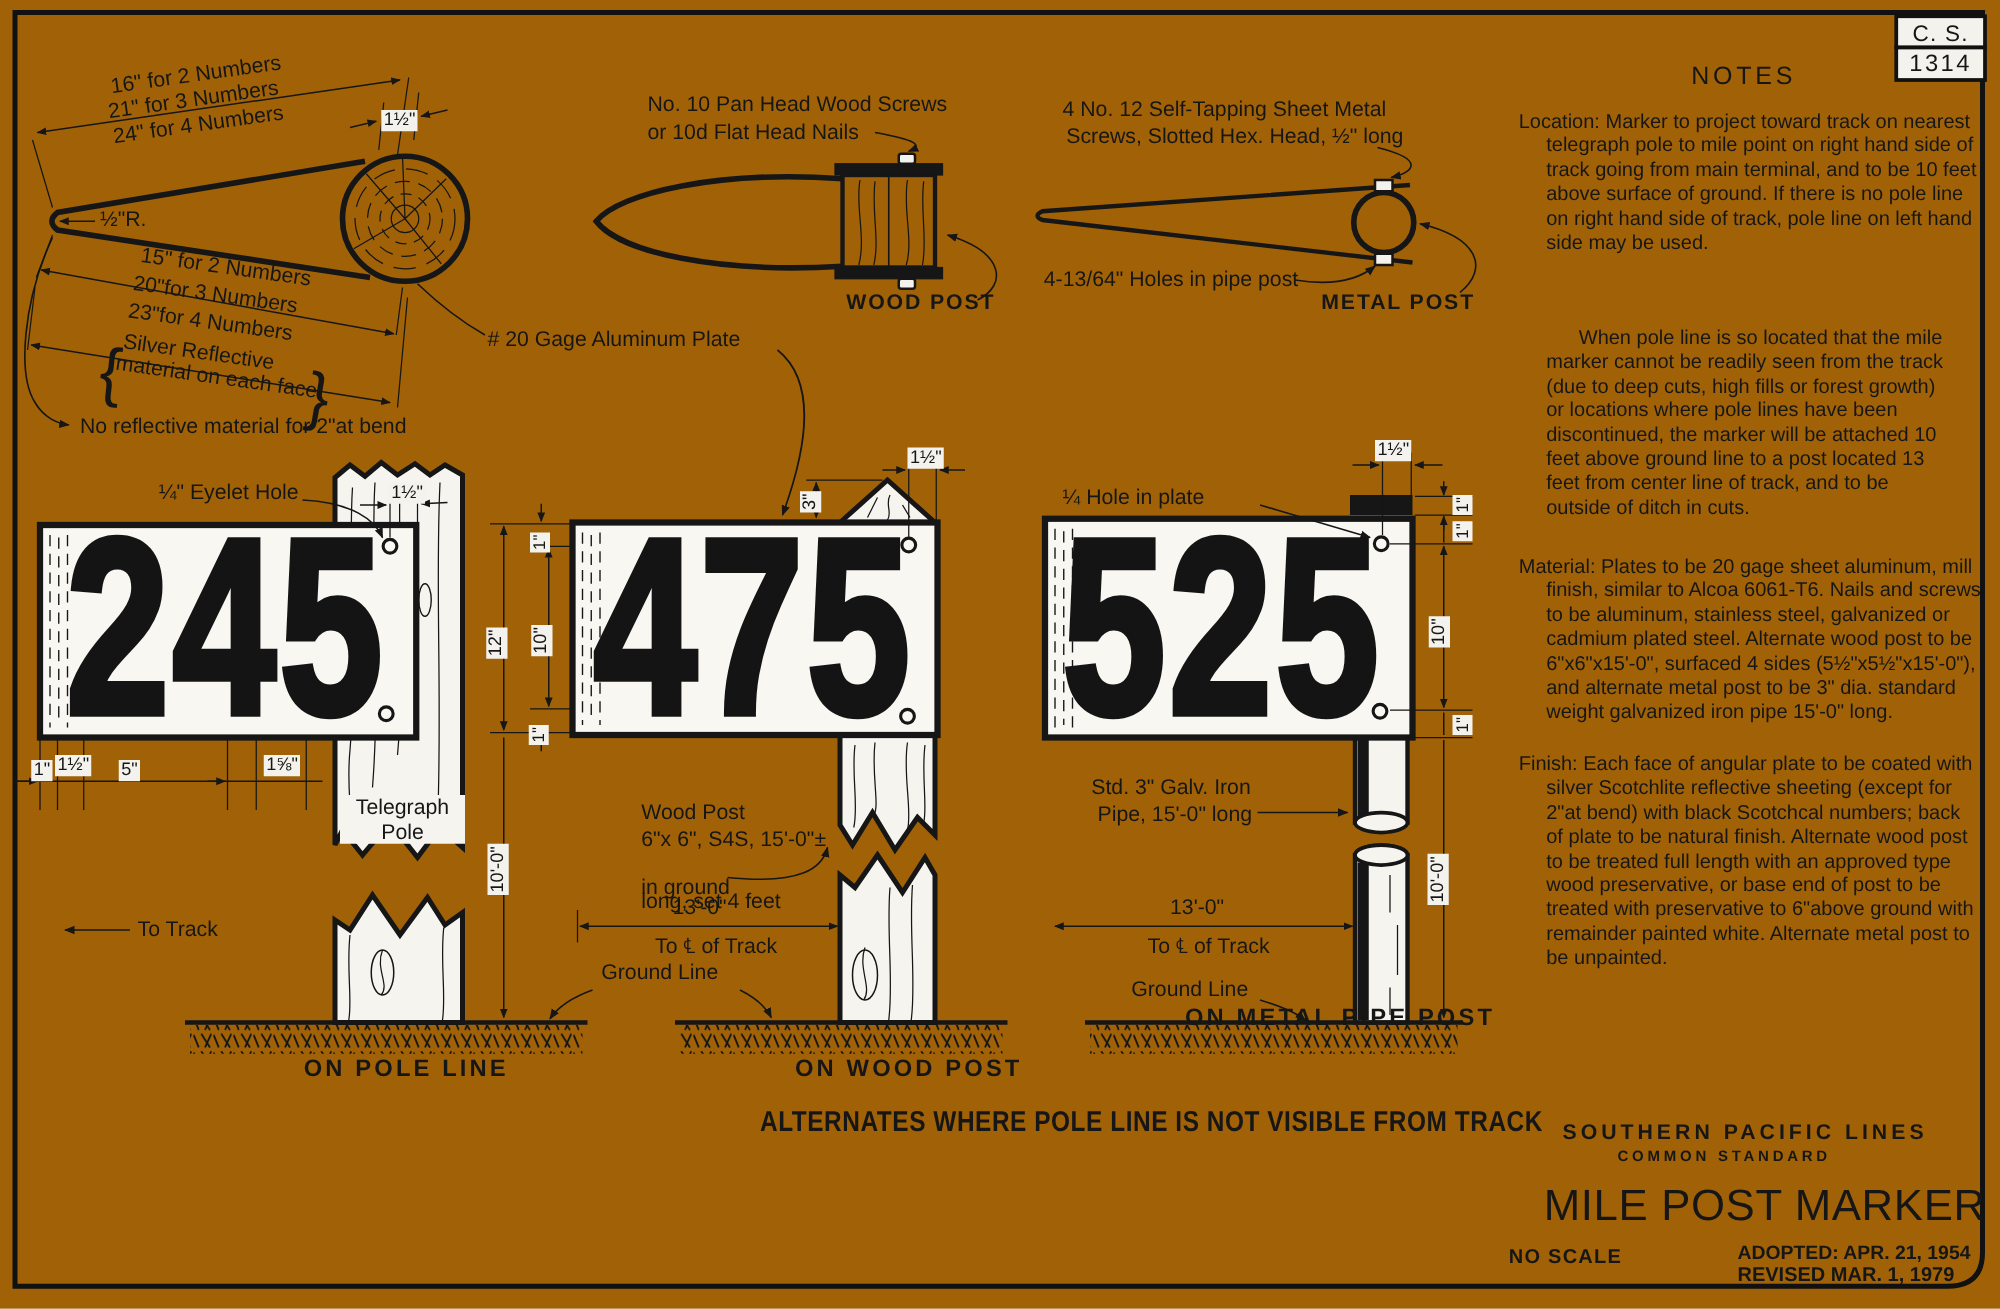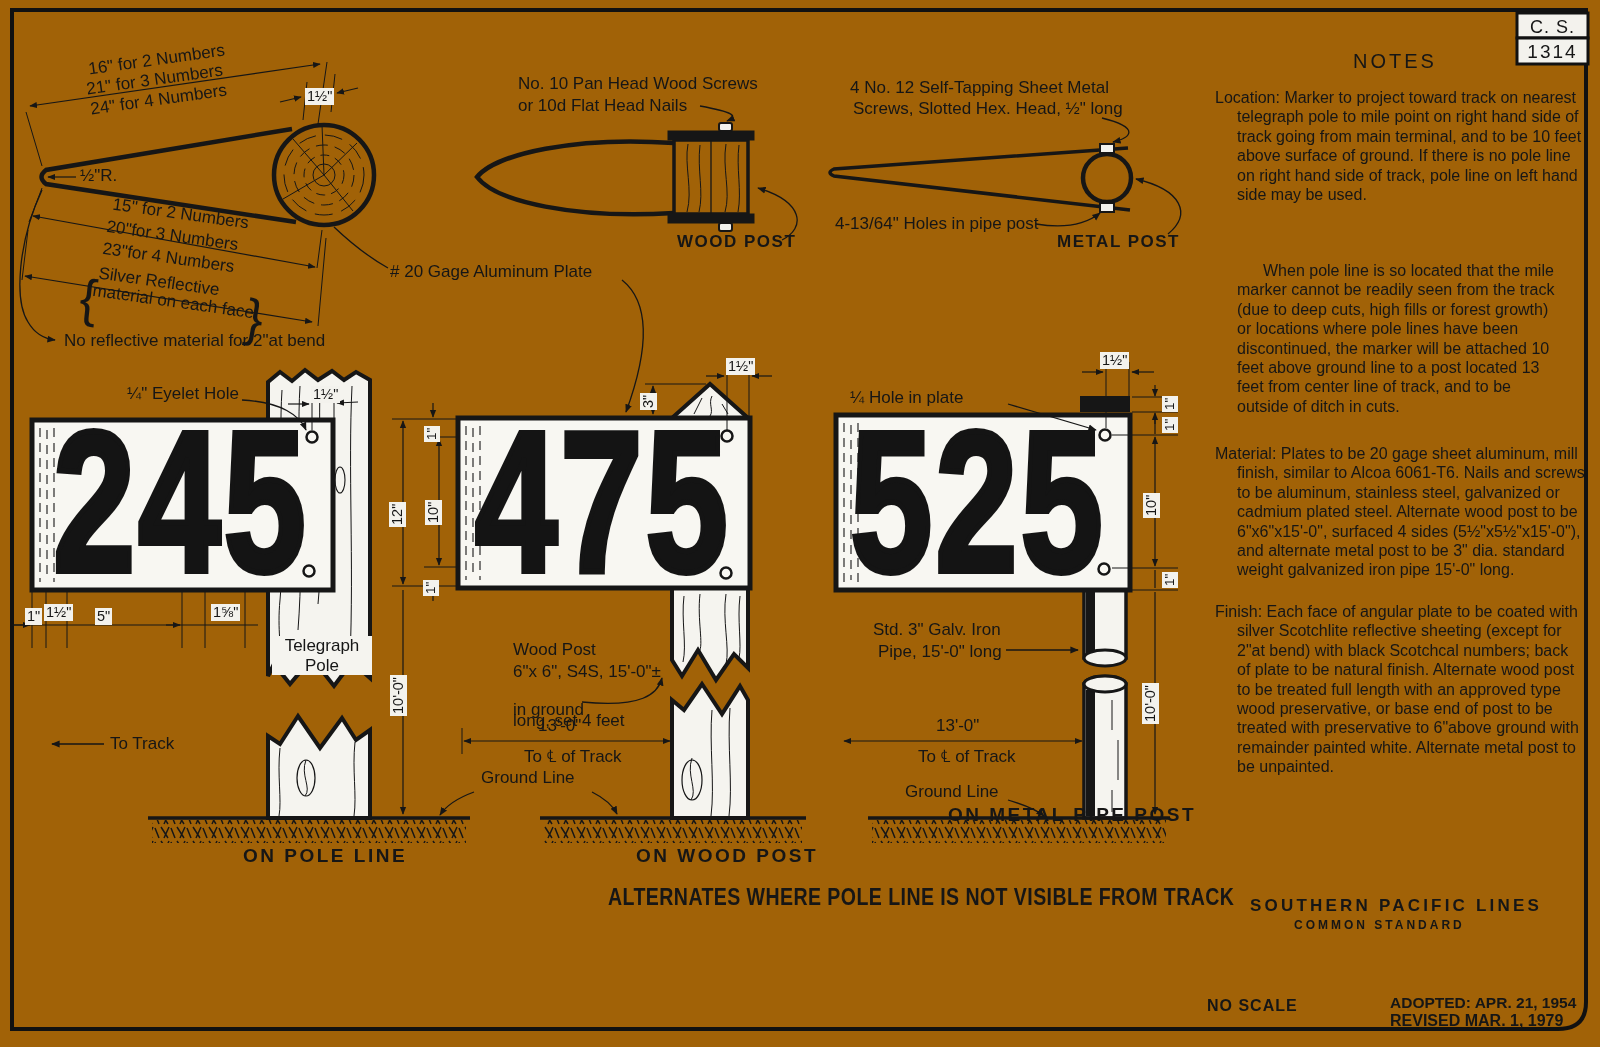--- a/index.html
+++ b/index.html
@@ -296,17 +296,18 @@
 <div class="lbl" style="left:873px;top:620px;">Std. 3" Galv. Iron</div>
 <div class="lbl" style="left:878px;top:642px;">Pipe, 15'-0" long</div>
 <div class="lbl" style="left:936px;top:716px;">13'-0"</div>
 <div class="lbl" style="left:918px;top:747px;">To ℄ of Track</div>
 <div class="lbl" style="left:905px;top:782px;">Ground Line</div>
 <div class="cap lbl" style="left:948px;top:804px;text-align:right;">ON METAL PIPE POST</div>
 
 <div class="lbl" style="left:608px;top:884px;font-size:23px;font-weight:bold;transform:scaleX(0.85);transform-origin:left top;letter-spacing:0.5px;">ALTERNATES WHERE POLE LINE IS NOT VISIBLE FROM TRACK</div>
 <div class="lbl" style="left:1250px;top:896px;font-size:17px;letter-spacing:3.2px;font-weight:bold;">SOUTHERN PACIFIC LINES</div>
 <div class="lbl" style="left:1294px;top:918px;font-size:12px;letter-spacing:3px;font-weight:bold;">COMMON STANDARD</div>
+<div class="lbl" style="left:1235px;top:944px;font-size:35px;letter-spacing:0.5px;">MILE POST MARKER</div>
 <div class="lbl" style="left:1207px;top:997px;font-size:16px;font-weight:bold;letter-spacing:1px;">NO SCALE</div>
 <div class="lbl" style="left:1390px;top:994px;font-size:15.5px;font-weight:bold;">ADOPTED: APR. 21, 1954</div>
 <div class="lbl" style="left:1390px;top:1012px;font-size:16px;font-weight:bold;">REVISED MAR. 1, 1979</div>
 
 </div>
 
 </body></html>

